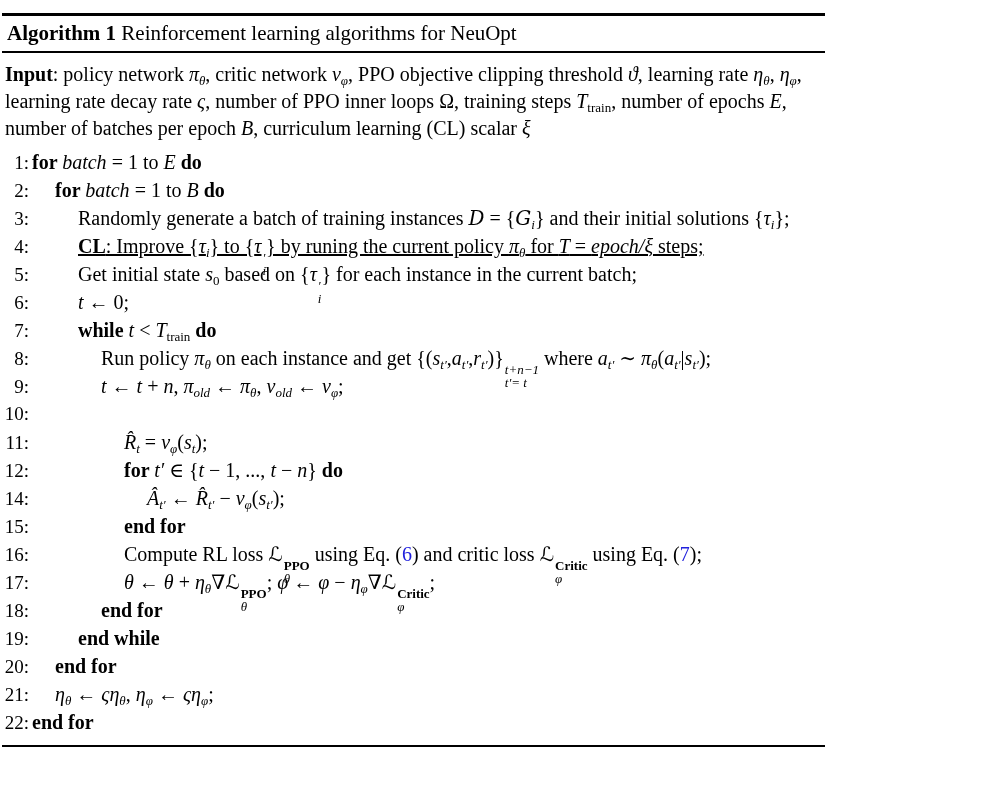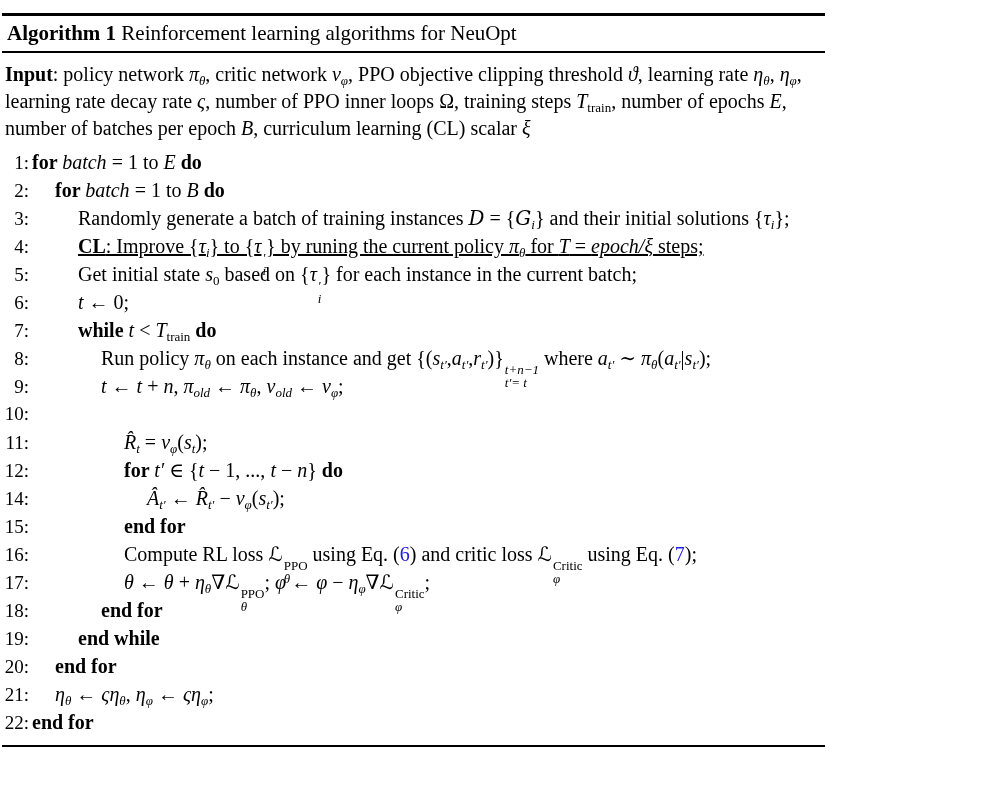--- a/index.html
+++ b/index.html
@@ -27,21 +27,21 @@
   .seg.i{font-style:italic;}
   .seg.cal{font-style:italic;font-family:"DejaVu Serif",serif;}
   .seg.scr{font-family:"DejaVu Sans","DejaVu Serif",serif;}
   .seg.ref{color:var(--link,#2020dd);cursor:pointer;}
   .seg.sub,.seg.subi{font-size:13px;vertical-align:-4px;}
   .seg.subi{font-style:italic;}
   .supsub{display:inline-flex;flex-direction:column;align-items:flex-start;
           font-size:13px;line-height:13px;vertical-align:-9px;margin-left:1px;}
   .supsub .row{height:13px;}
   .supsub .row.i{font-style:italic;}
-  .supsub .row.n{font-style:normal;}
+  .supsub .row.n{font-style:normal;font-weight:bold;}
 </style>
 </head>
 <body>
 
 <div class="page">
   <div class="rule thick"></div>
   <div class="caption">
     <span class="label">Algorithm 1</span><span> Reinforcement learning algorithms for NeuOpt</span>
   </div>
   <div class="rule mid"></div>

